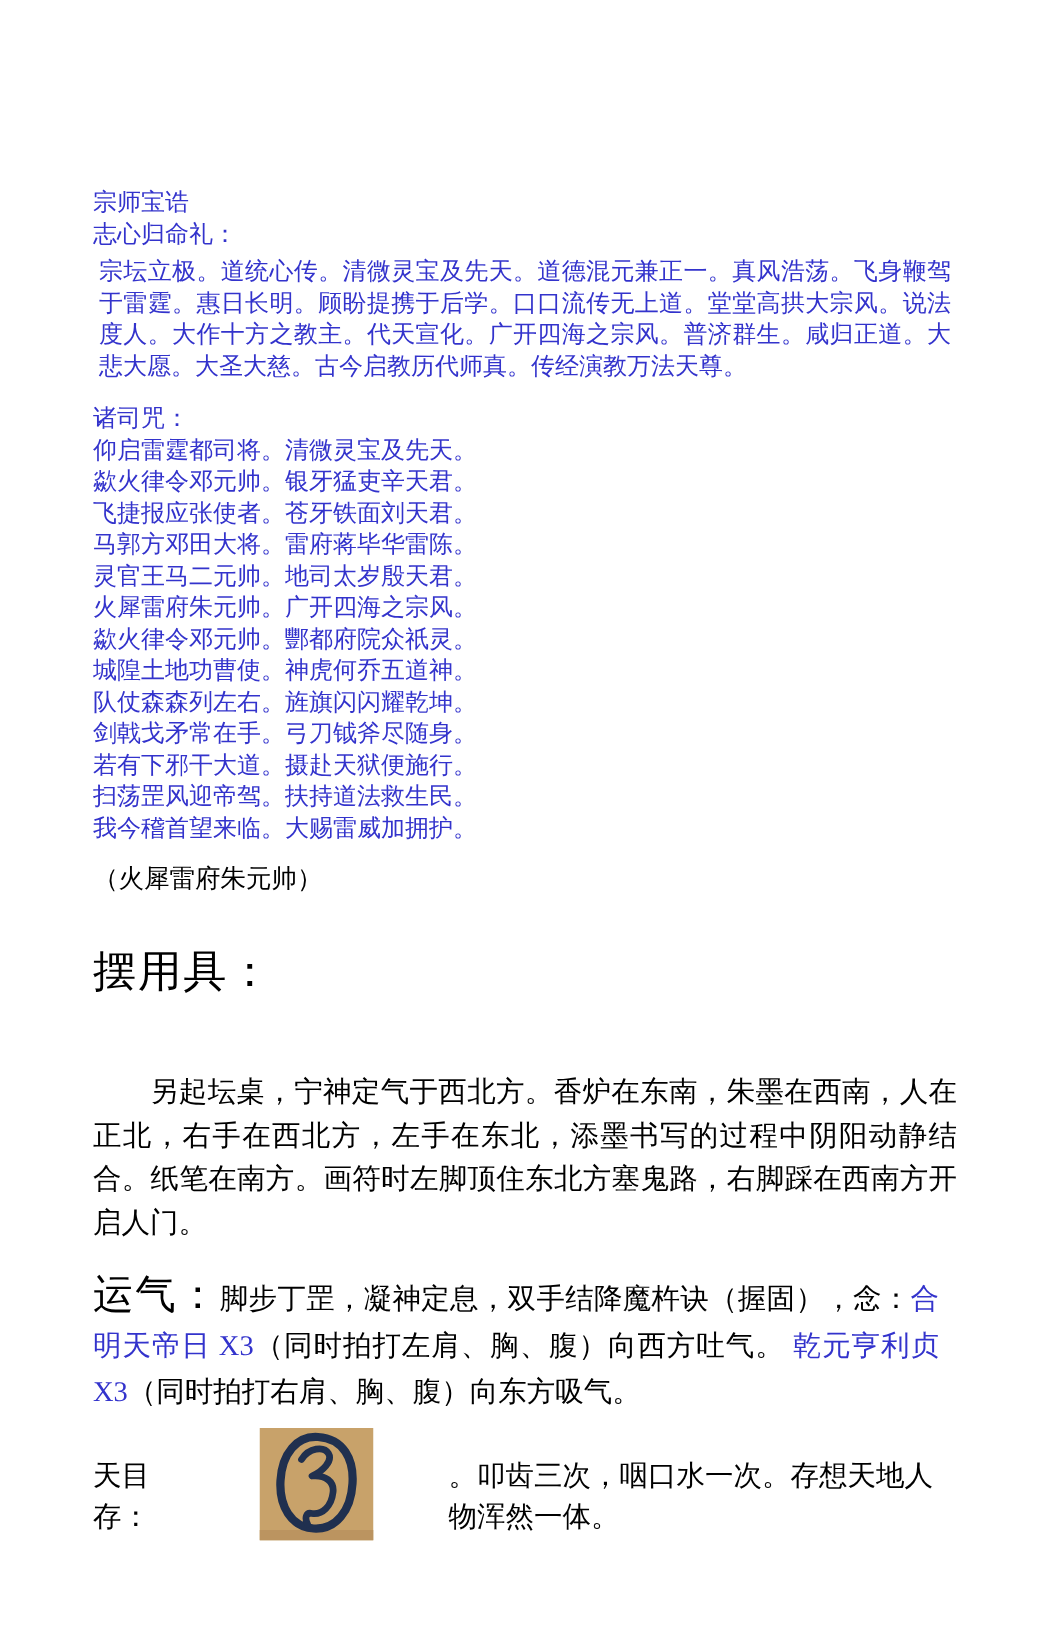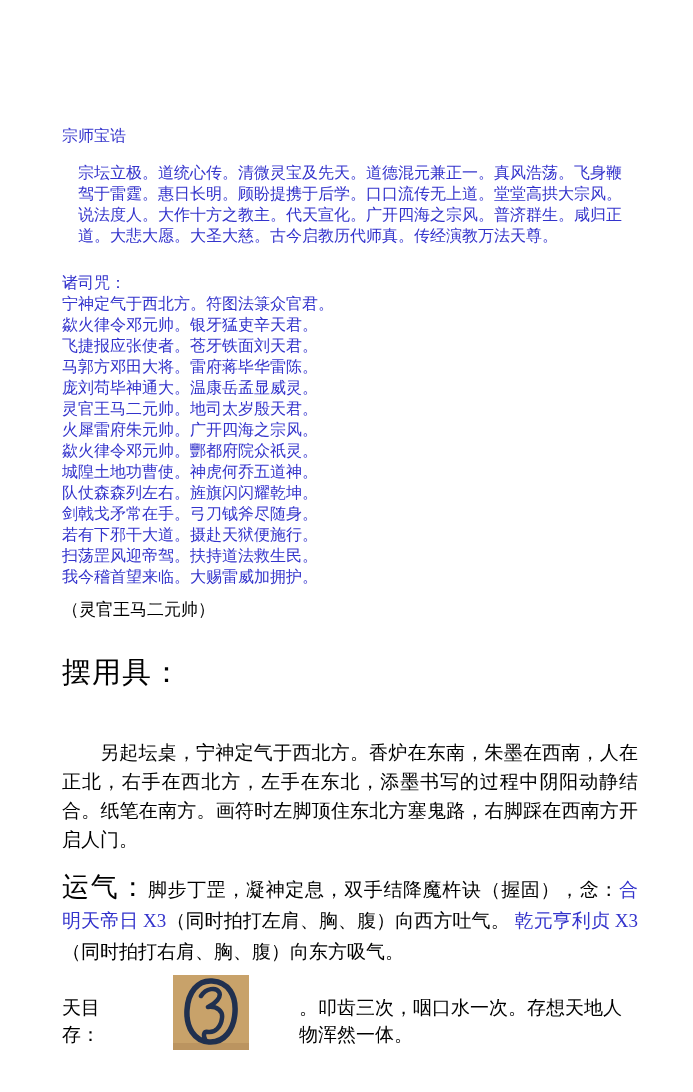--- a/index.html
+++ b/index.html
@@ -11,72 +11,72 @@
     overflow: hidden;
   }
   .page {
     box-sizing: border-box;
     width: 693px; height: 1092px;
     padding: 125px 55px 0 62px;
   }
   .blue { color: #3333cc; }
   .b-line { font-size: 16px; line-height: 21px; white-space: nowrap; }
   .b-para {
-    margin: 16px; font-size: 16px; line-height: 21px;
+    margin: 4px; font-size: 16px; line-height: 21px;
     text-align: justify;
   }
   .gap { height: 10px; }
   .kowtow { margin: 12px 0 0 0; font-size: 17px; line-height: 21px; color: #000; }
   .h-bai {
     margin: 34px 0 0 0; font-size: 29px; font-weight: 400;
     line-height: 36px; color: #000; letter-spacing: 1px;
   }
   .body-para {
     margin: 4px 0 0 0; font-size: 19px; line-height: 29px;
     text-align: justify; color: #000;
   }
   .indent { text-indent: 2em; margin-top: 48px; }
   .yunqi {
-    margin: 18px 0 0 0; font-size: 19px; line-height: 31px;
+    margin: 18px 12px 0 0; font-size: 19px; line-height: 31px;
     text-align: justify; color: #000;
   }
   .h-yun { font-size: 27px; letter-spacing: 1px; }
   .tianmu-row {
     margin-top: 8px; display: flex; align-items: flex-end;
     font-size: 19px; color: #000; line-height: 27px; gap: 47px;
   }
   .talisman { display: inline-block; margin: 0 3px -2px 5px; line-height: 0; }
 </style>
 </head>
 <body>
 
 <div class="page">
 
   <section>
     <div class="b-line blue">宗师宝诰</div>
+    <div class="b-line blue">志心归命礼：</div>
     <p class="b-para blue">宗坛立极。道统心传。清微灵宝及先天。道德混元兼正一。真风浩荡。飞身鞭驾于雷霆。惠日长明。顾盼提携于后学。口口流传无上道。堂堂高拱大宗风。说法度人。大作十方之教主。代天宣化。广开四海之宗风。普济群生。咸归正道。大悲大愿。大圣大慈。古今启教历代师真。传经演教万法天尊。</p>
     <div class="gap"></div>
     <div class="b-line blue">诸司咒：</div>
-    <div class="b-line blue">宁神定气于西北方。符图法箓众官君。</div>
+    <div class="b-line blue">仰启雷霆都司将。清微灵宝及先天。</div>
     <div class="b-line blue">歘火律令邓元帅。银牙猛吏辛天君。</div>
     <div class="b-line blue">飞捷报应张使者。苍牙铁面刘天君。</div>
     <div class="b-line blue">马郭方邓田大将。雷府蒋毕华雷陈。</div>
-    <div class="b-line blue">庞刘苟毕神通大。温康岳孟显威灵。</div>
     <div class="b-line blue">灵官王马二元帅。地司太岁殷天君。</div>
     <div class="b-line blue">火犀雷府朱元帅。广开四海之宗风。</div>
     <div class="b-line blue">歘火律令邓元帅。酆都府院众祇灵。</div>
     <div class="b-line blue">城隍土地功曹使。神虎何乔五道神。</div>
     <div class="b-line blue">队仗森森列左右。旌旗闪闪耀乾坤。</div>
     <div class="b-line blue">剑戟戈矛常在手。弓刀钺斧尽随身。</div>
     <div class="b-line blue">若有下邪干大道。摄赴天狱便施行。</div>
     <div class="b-line blue">扫荡罡风迎帝驾。扶持道法救生民。</div>
     <div class="b-line blue">我今稽首望来临。大赐雷威加拥护。</div>
   </section>
 
-  <p class="kowtow">（灵官王马二元帅）</p>
+  <p class="kowtow">（火犀雷府朱元帅）</p>
 
   <h1 class="h-bai">摆用具：</h1>
   <p class="body-para indent">另起坛桌，宁神定气于西北方。香炉在东南，朱墨在西南，人在正北，右手在西北方，左手在东北，添墨书写的过程中阴阳动静结合。纸笔在南方。画符时左脚顶住东北方塞鬼路，右脚踩在西南方开启人门。</p>
 
   <p class="yunqi"><span class="h-yun">运气：</span><span>脚步丁罡，凝神定息，双手结降魔杵诀（握固），念：</span><span class="blue">合明天帝日 X3</span><span>（同时拍打左肩、胸、腹）向西方吐气。 </span><span class="blue">乾元亨利贞 X3</span><span>（同时拍打右肩、胸、腹）向东方吸气。</span></p>
 
   <div class="tianmu-row">
     <span>天目存：</span>
     <span class="talisman">
       <svg width="76" height="75" viewBox="0 0 76 75" xmlns="http://www.w3.org/2000/svg" aria-hidden="true">

